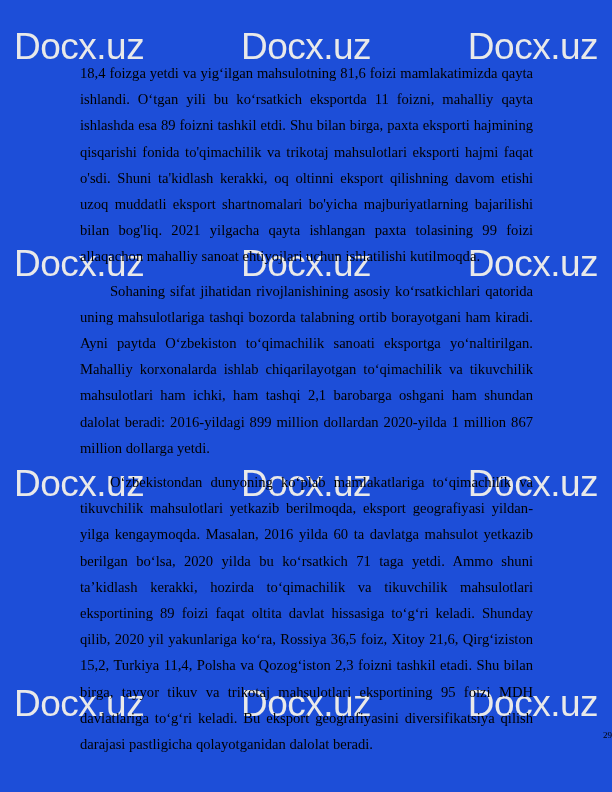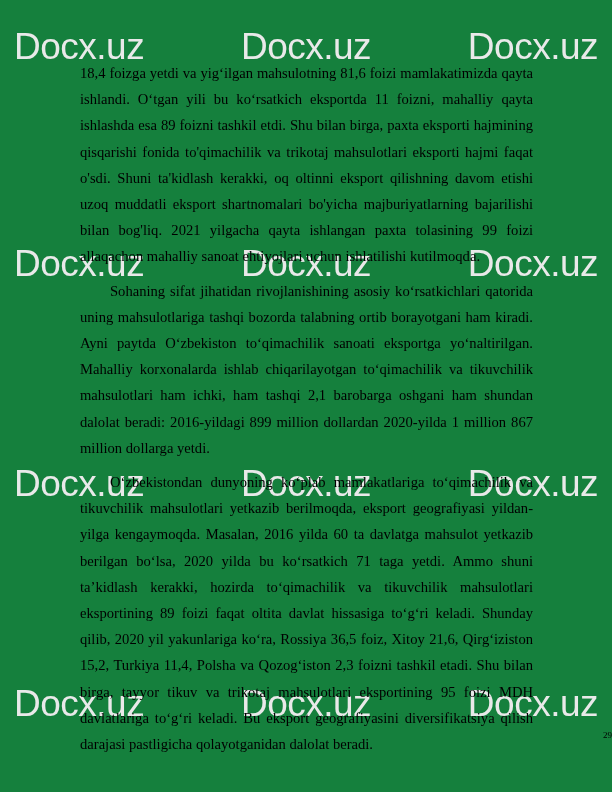--- a/index.html
+++ b/index.html
@@ -13,21 +13,21 @@
     font-family: "Liberation Serif", "DejaVu Serif", serif;
     position: relative;
     overflow: hidden;
   }
 
   #page {
     position: absolute;
     inset: 0;
     width: 612px;
     height: 792px;
-    background: #15803d;
+    background: #1d4ed8;
   }
 
   
   #watermark-layer {
     position: absolute;
     inset: 0;
     z-index: 0;
     pointer-events: none;
   }
   .watermark-row {

